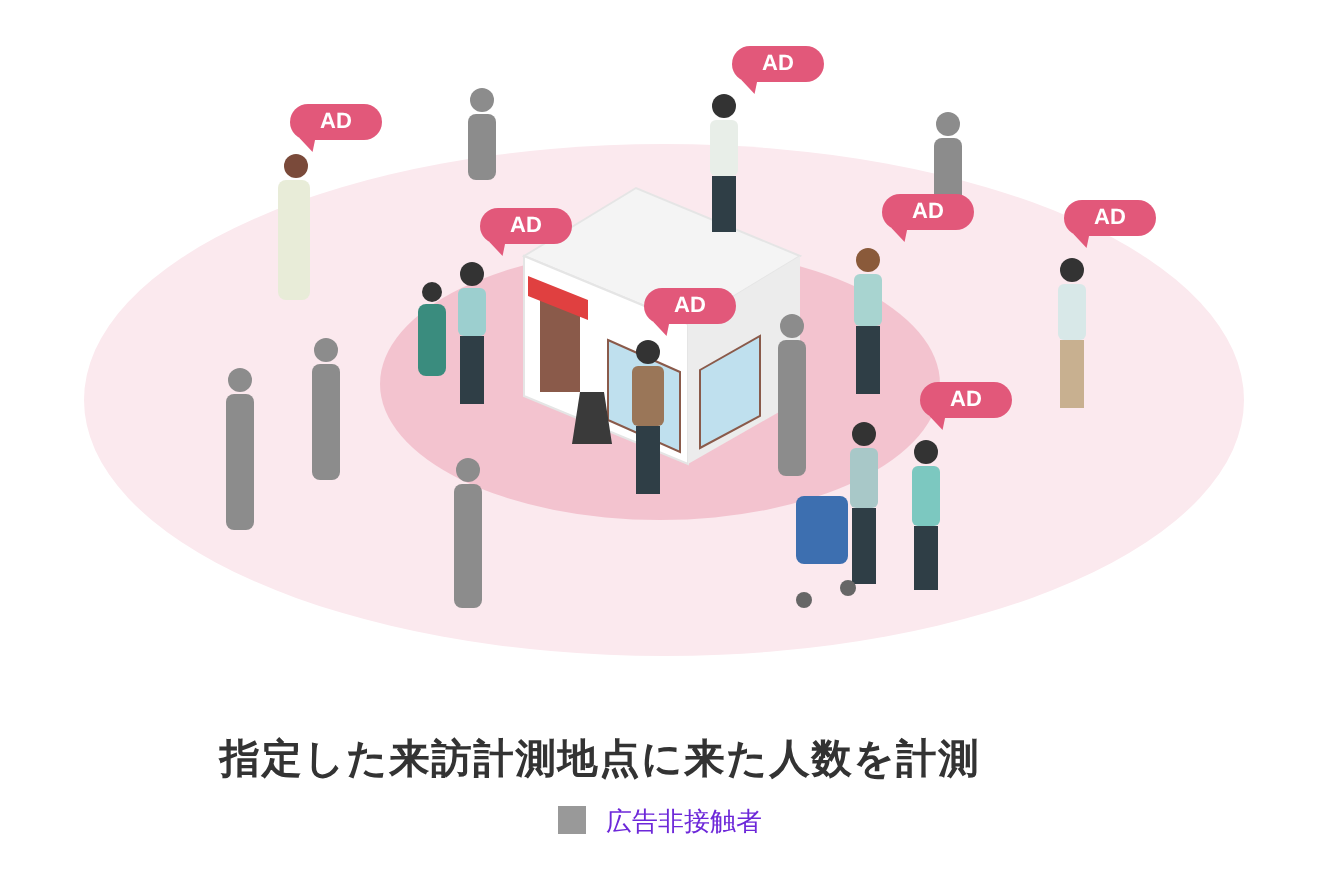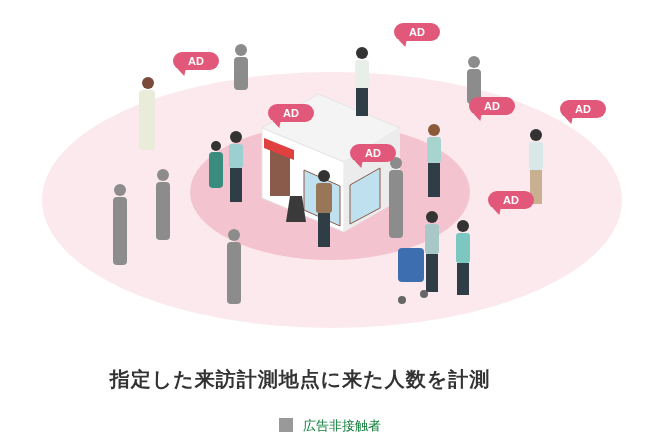--- a/index.html
+++ b/index.html
@@ -1,28 +1,28 @@
 <!DOCTYPE html>
 <html><head>
 <meta charset="utf-8">
 <style>
   html, body { margin:0; padding:0; background:#ffffff; }
   body { width:660px; height:437px; position:relative; overflow:hidden;
          font-family:"DejaVu Sans", sans-serif; }
   .scene { position:absolute; left:0; top:0; width:660px; height:350px; }
   .ad { position:absolute; width:46px; height:18px; border-radius:9px;
         color:#fff; font-weight:bold; font-size:11px; line-height:18px;
-        text-align:center; font-family:"Liberation Sans", sans-serif;margin-left:28px; }
+        text-align:center; font-family:"Liberation Sans", sans-serif; }
   .ad::after { content:""; position:absolute; left:6px; bottom:-6px;
         border-left:4px solid transparent; border-right:4px solid transparent;
         border-top:7px solid var(--adc); transform:skewX(20deg); }
   .title { position:absolute; left:0; width:600px; top:366px; text-align:center;
         font-size:20px; font-weight:bold; color:#333; letter-spacing:1px; }
-  .legend { position:absolute; left:0; width:660px; top:417px; text-align:center;
-        font-size:13px; color:#15803d; }
+  .legend { position:absolute; left:0; width:660px; top:402px; text-align:center;
+        font-size:13px; color:#6d28d9; }
   .legend .sw { display:inline-block; width:14px; height:14px; vertical-align:-2px;
         margin-right:10px; }
 </style>
 </head>
 <body>
 
 <div class="scene">
   <svg width="660" height="350">
     <ellipse cx="332" cy="200" rx="290" ry="128" fill="#fbe9ee"></ellipse>
     <ellipse cx="330" cy="192" rx="140" ry="68" fill="#f3c3cf"></ellipse>

